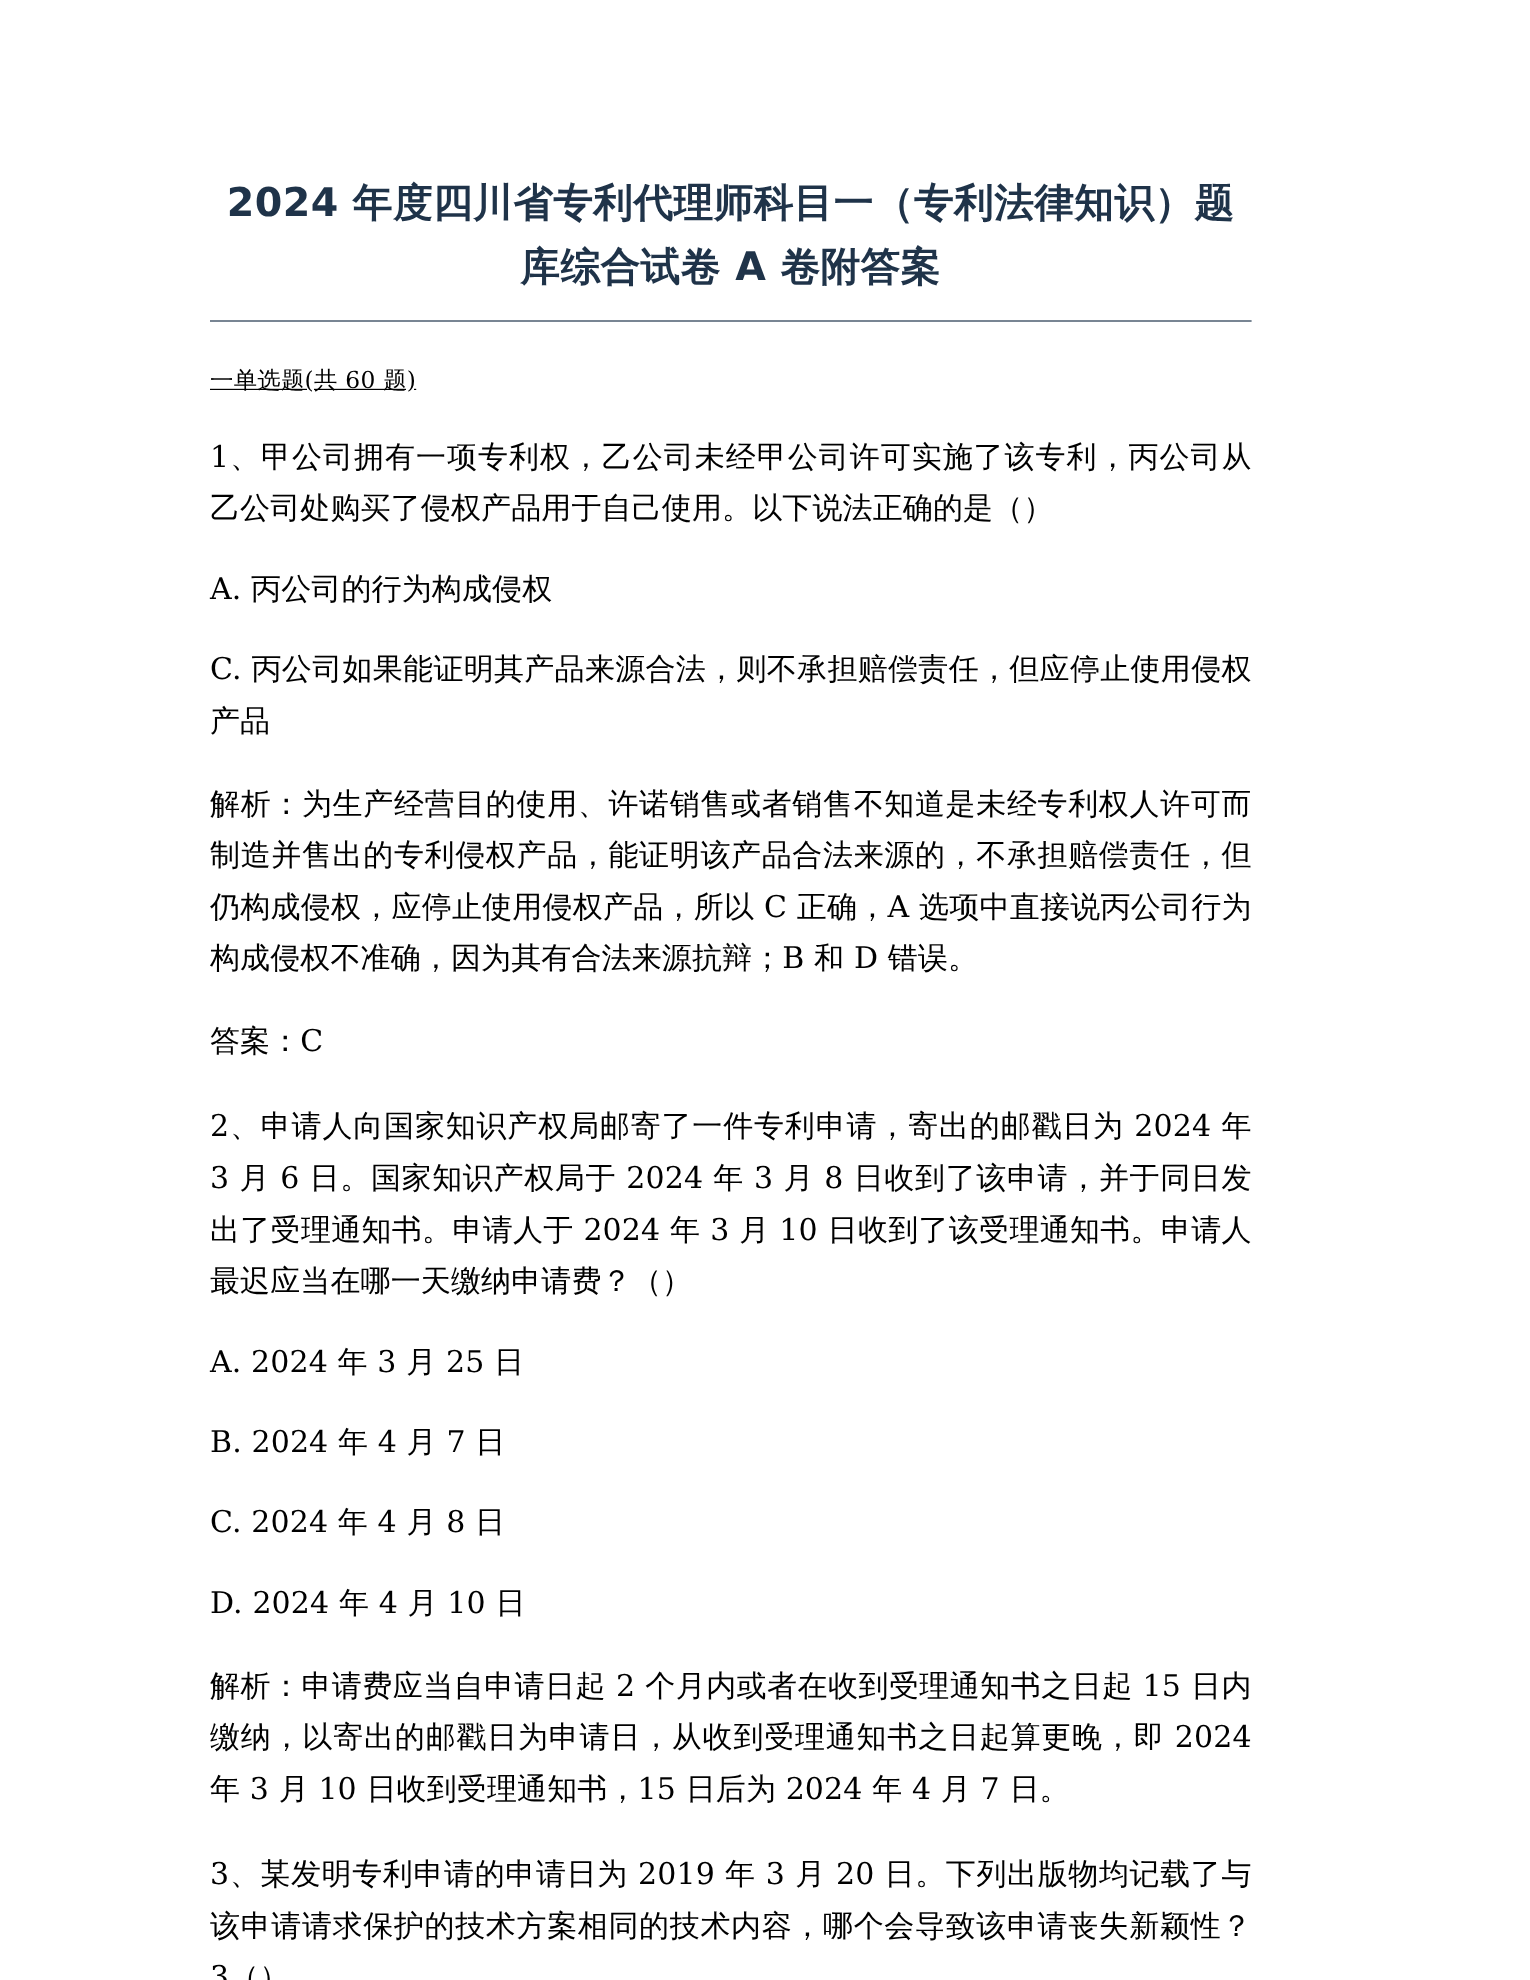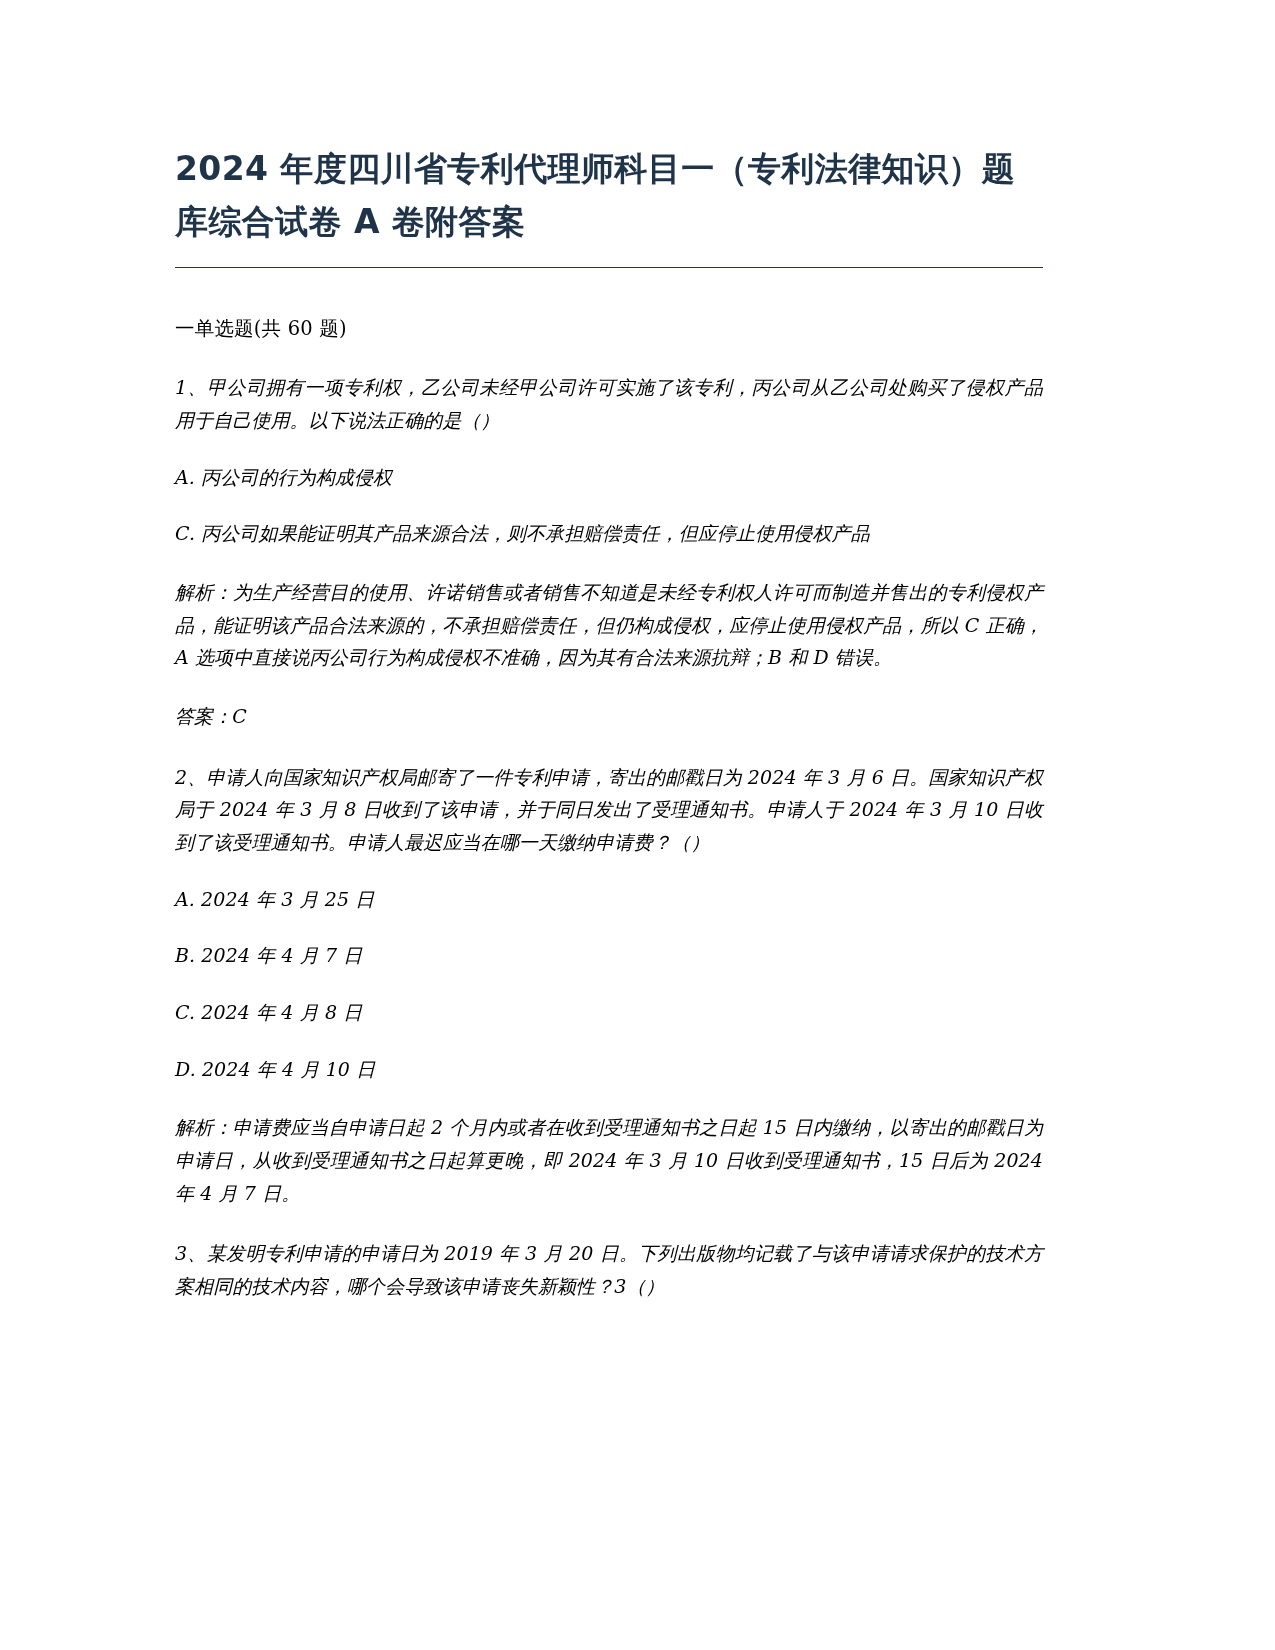--- a/index.html
+++ b/index.html
@@ -27,44 +27,45 @@
     top: 0;
     width: 868px;
   }
   .doc-title {
     margin: 0;
     padding-top: 142px;
     font-size: 33px;
     line-height: 1.62;
     font-weight: bold;
     color: #1f3349;
+    text-align: center;
     letter-spacing: 0.4px;
     font-family: "DejaVu Sans", "Liberation Sans", sans-serif;
   }
   .title-rule {
     margin-top: 18px;
     border: 0;
     border-top: 1.6px solid #20364d;
     width: 100%;
   }
   .section-head {
     font-size: 19.5px;
     line-height: 1.5;
-    margin-top: 46px;
+    margin-top: 34px;
     letter-spacing: 0.2px;
+    text-decoration: underline;
   }
   p.para {
-    font-size: 19px;
+    font-size: 25px;
     line-height: 1.72;
     margin: 0;
     padding-top: 26px;
     text-align: justify;
     text-justify: inter-ideograph;
     letter-spacing: 0.1px;
-    font-style: italic;
   }
   p.para.opt {
     padding-top: 24px;
   }
   p.para.ans {
     padding-top: 26px;
   }
   p.para.q {
     padding-top: 28px;
   }

